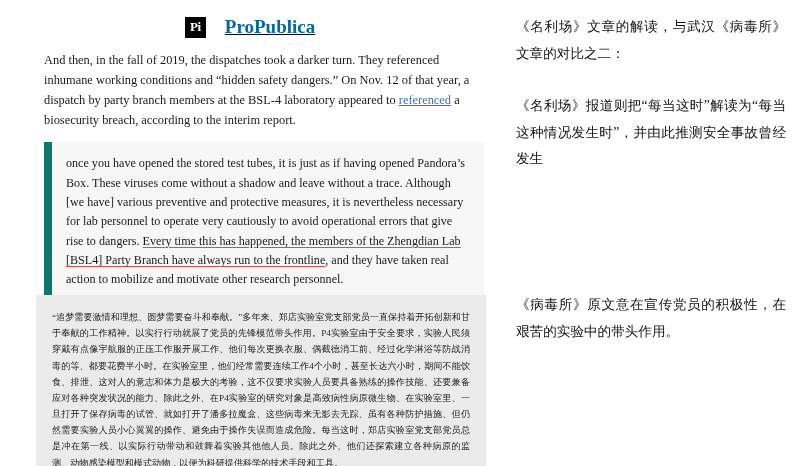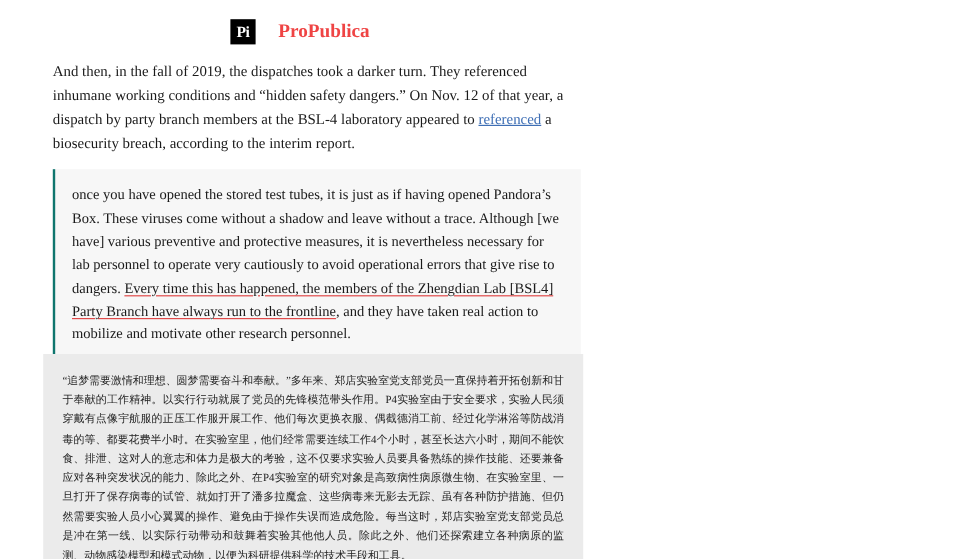--- a/index.html
+++ b/index.html
@@ -34,39 +34,40 @@
     box-sizing: border-box;
     padding: 14px 14px 0 16px;
   }
   
   .pp-header {
     display: flex;
     align-items: center;
     justify-content: center;
     gap: 19px;
     padding: 16px 0 12px 0;
+    text-decoration: underline;
   }
   .pp-logo {
     width: 21px;
     height: 21px;
     background: #000000;
     color: #ffffff;
     font-family: "Liberation Serif", serif;
     font-size: 13px;
     font-weight: bold;
     display: flex;
     align-items: center;
     justify-content: center;
     letter-spacing: -0.5px;
   }
   .pp-title {
     font-family: "Liberation Serif", serif;
-    font-size: 16px;
+    font-size: 19px;
     font-weight: bold;
-    color: #ef4444;
+    color: #0369a1;
     letter-spacing: 0px;
   }
   
   .article {
     padding: 0 16px 0 44px;
     font-family: "Liberation Serif", serif;
     font-size: 12.4px;
     line-height: 1.62;
     color: #1a1a1a;
     text-align: left;
@@ -76,21 +77,21 @@
   }
   a.inline-link {
     color: #3f6fb5;
     text-decoration: underline;
   }
   
   .quote-block {
     margin: 6px 0 0 0;
     padding: 12px 14px 10px 14px;
     background: #f7f7f7;
-    border-left: 2px solid #0f766e;
+    border-left: 8px solid #0f766e;
     position: relative;
   }
   .quote-block p {
     margin: 0;
     font-family: "Liberation Serif", serif;
     font-size: 12.1px;
     line-height: 1.6;
     color: #1a1a1a;
   }
   .ul-red {
@@ -176,14 +177,19 @@
 
     <div class="cn-panel">
       <p>“追梦需要激情和理想、圆梦需要奋斗和奉献。”多年来、郑店实验室党支部党员一直保持着开拓创新和甘于奉献的工作精神。以实行行动就展了党员的先锋模范带头作用。P4实验室由于安全要求，实验人民须穿戴有点像宇航服的正压工作服开展工作、他们每次更换衣服、偶截德消工前、经过化学淋浴等防战消毒的等、都要花费半小时。在实验室里，他们经常需要连续工作4个小时，甚至长达六小时，期间不能饮食、排泄、这对人的意志和体力是极大的考验，这不仅要求实验人员要具备熟练的操作技能、还要兼备应对各种突发状况的能力、除此之外、在P4实验室的研究对象是高致病性病原微生物、在实验室里、一旦打开了保存病毒的试管、就如打开了潘多拉魔盒、这些病毒来无影去无踪、虽有各种防护措施、但仍然需要实验人员小心翼翼的操作、避免由于操作失误而造成危险。每当这时，郑店实验室党支部党员总是冲在第一线、以实际行动带动和鼓舞着实验其他他人员。除此之外、他们还探索建立各种病原的监测、动物感染模型和模式动物，以便为科研提供科学的技术手段和工具。</p>
 
     </div>
 
   </div>
 
   <div class="divider"></div>
 
+  <div class="right-col">
+    <p class="rc-para">《名利场》文章的解读，与武汉《病毒所》文章的对比之二：</p>
+    <p class="rc-para second">《名利场》报道则把“每当这时”解读为“每当这种情况发生时”，并由此推测安全事故曾经发生</p>
+    <p class="rc-para third">《病毒所》原文意在宣传党员的积极性，在艰苦的实验中的带头作用。</p>
+  </div>
 
 </div>
 
 </body></html>

